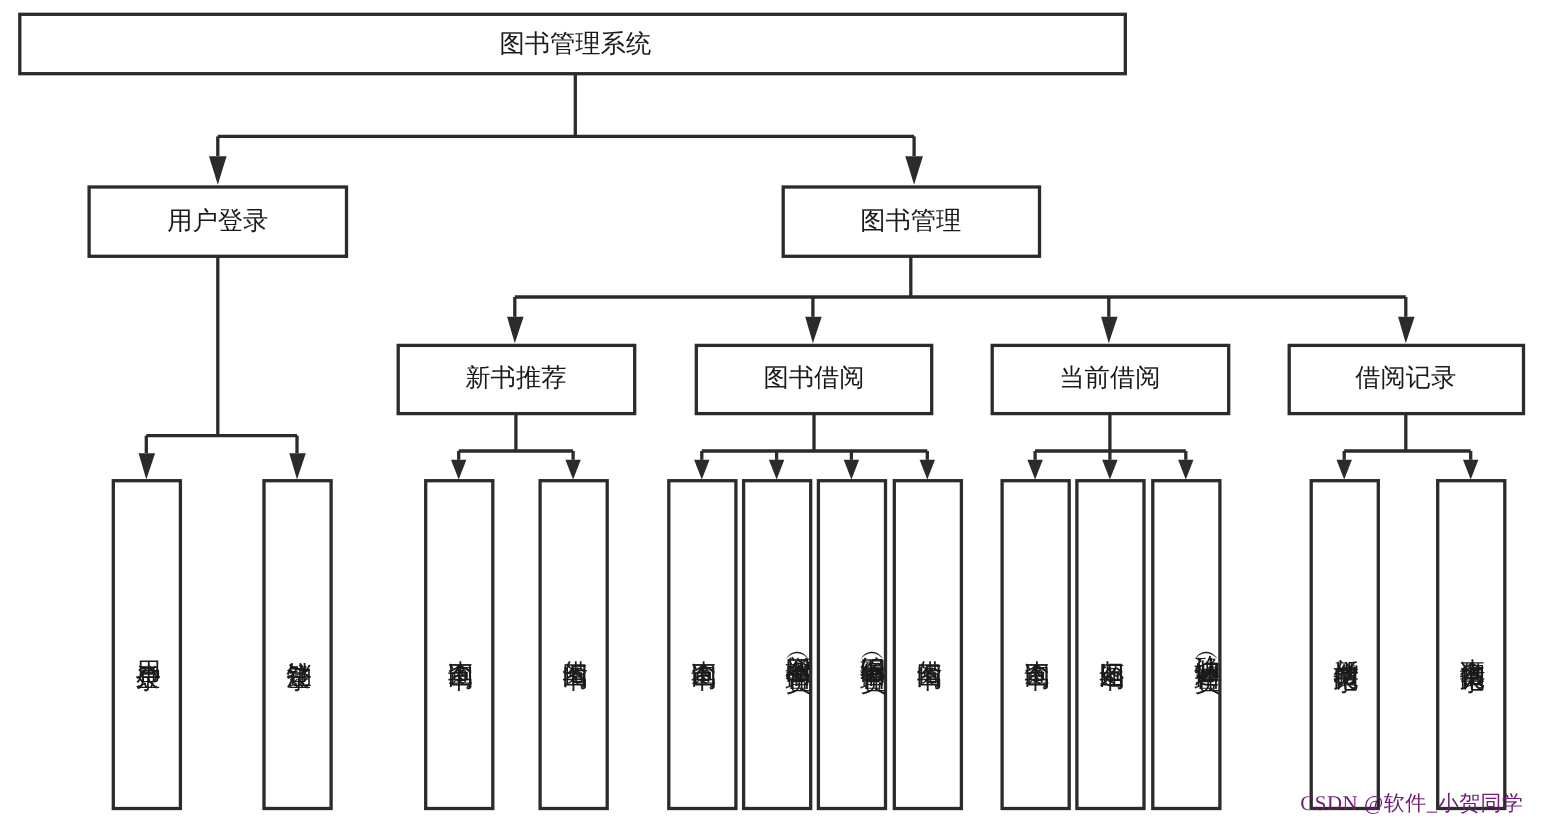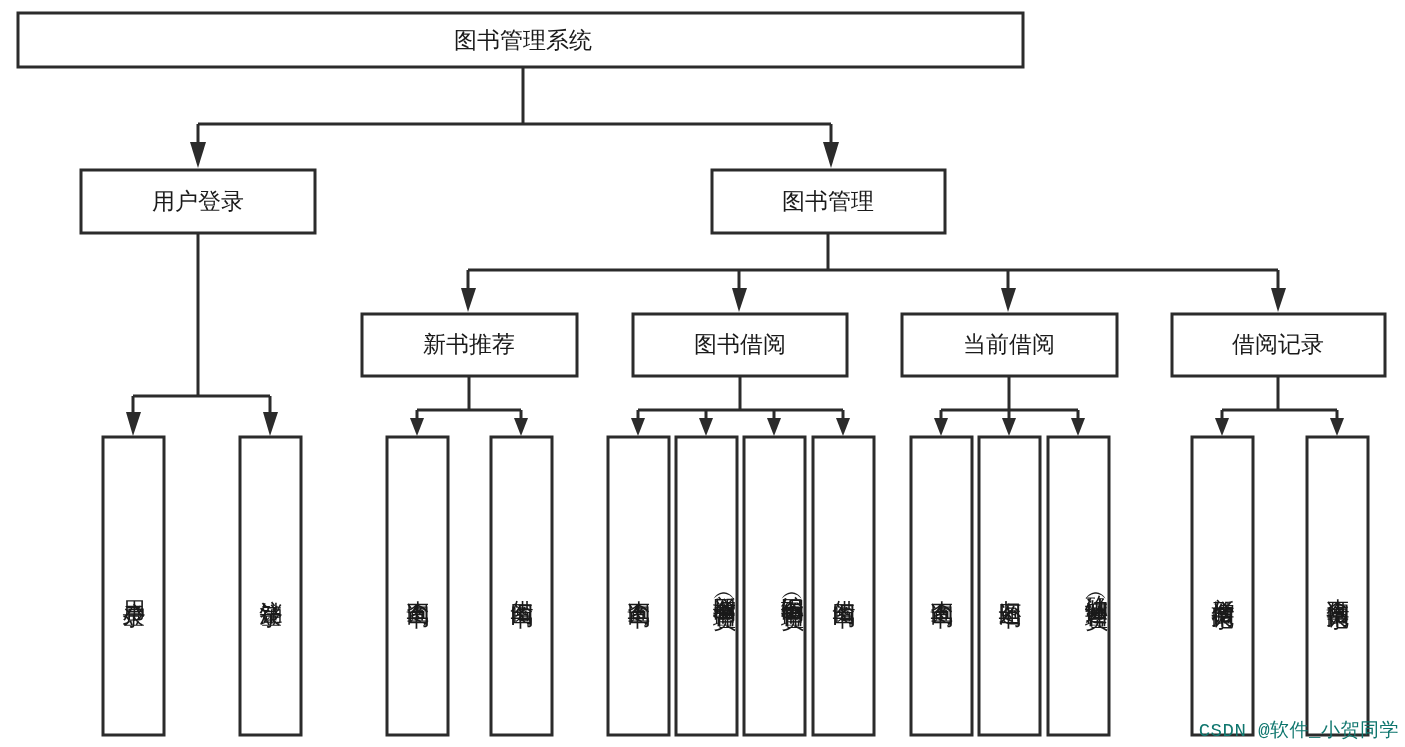--- a/index.html
+++ b/index.html
@@ -58,25 +58,25 @@
     font-family: "DejaVu Sans", "Liberation Sans", sans-serif;
     font-size: 23px;
     line-height: 1.12;
     letter-spacing: 2px;
     color: #1a1a1a;
     pointer-events: none;
     white-space: nowrap;
   }
   .watermark {
     position: absolute;
-    right: 6px;
+    right: 20px;
     bottom: 4px;
-    font-family: Liberation Mono, monospace;
+    font-family: Liberation Serif, serif;
     font-size: 19px;
-    color: #0f766e;
+    color: #701a75;
     letter-spacing: 0.5px;
     white-space: nowrap;
   }
 </style>
 </head>
 <body>
 
 <div id="diagram-root">
 
   <svg class="diagram" viewBox="0 0 1405 747">

